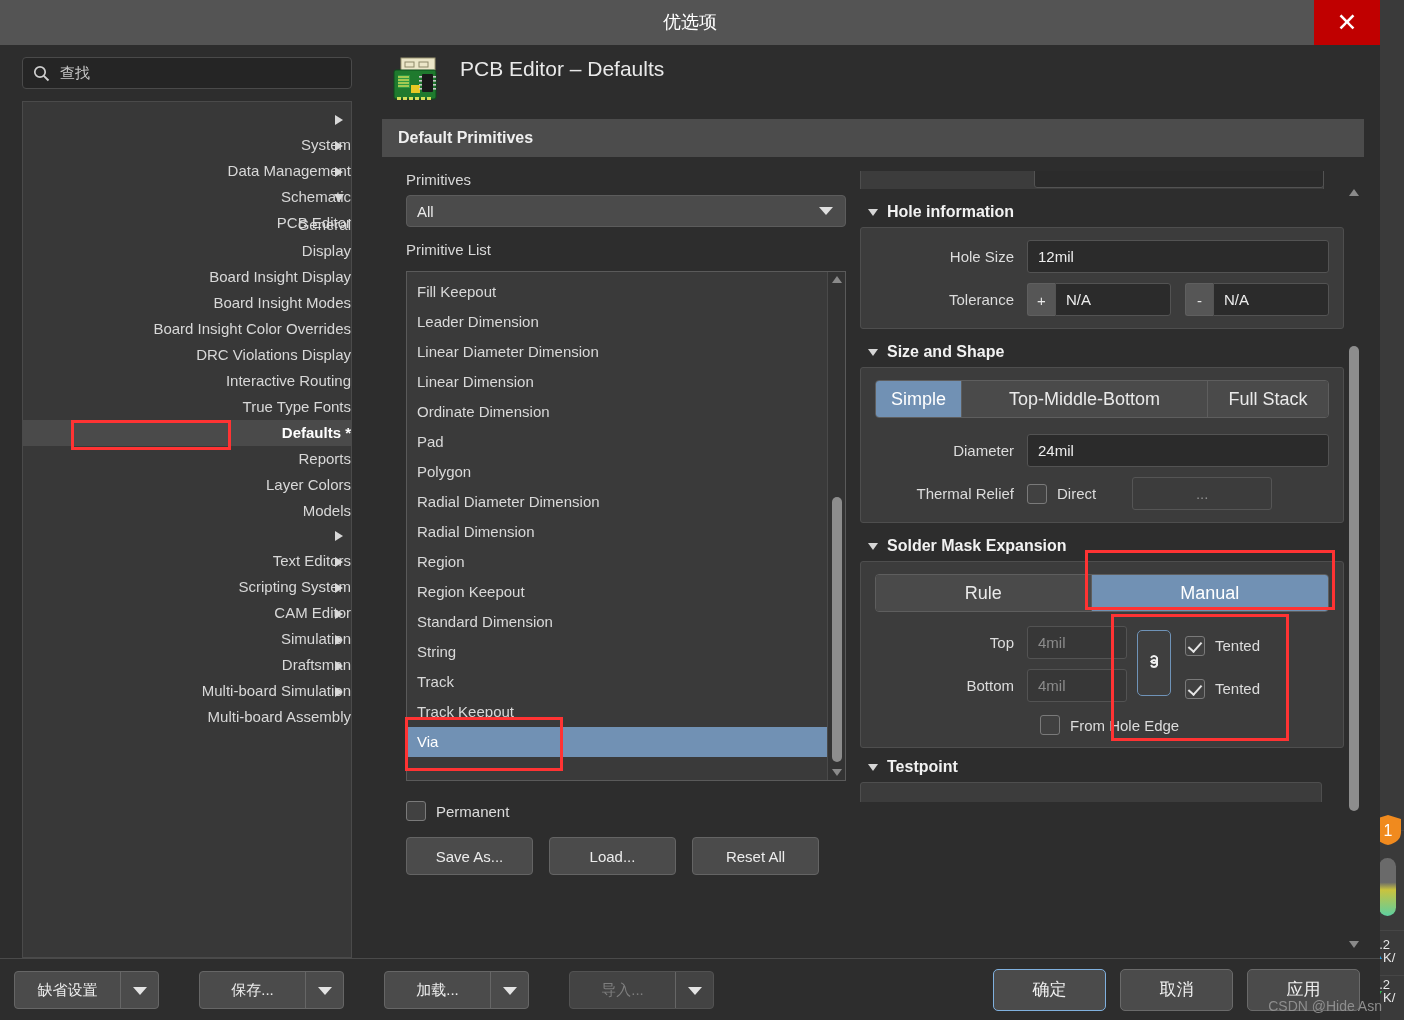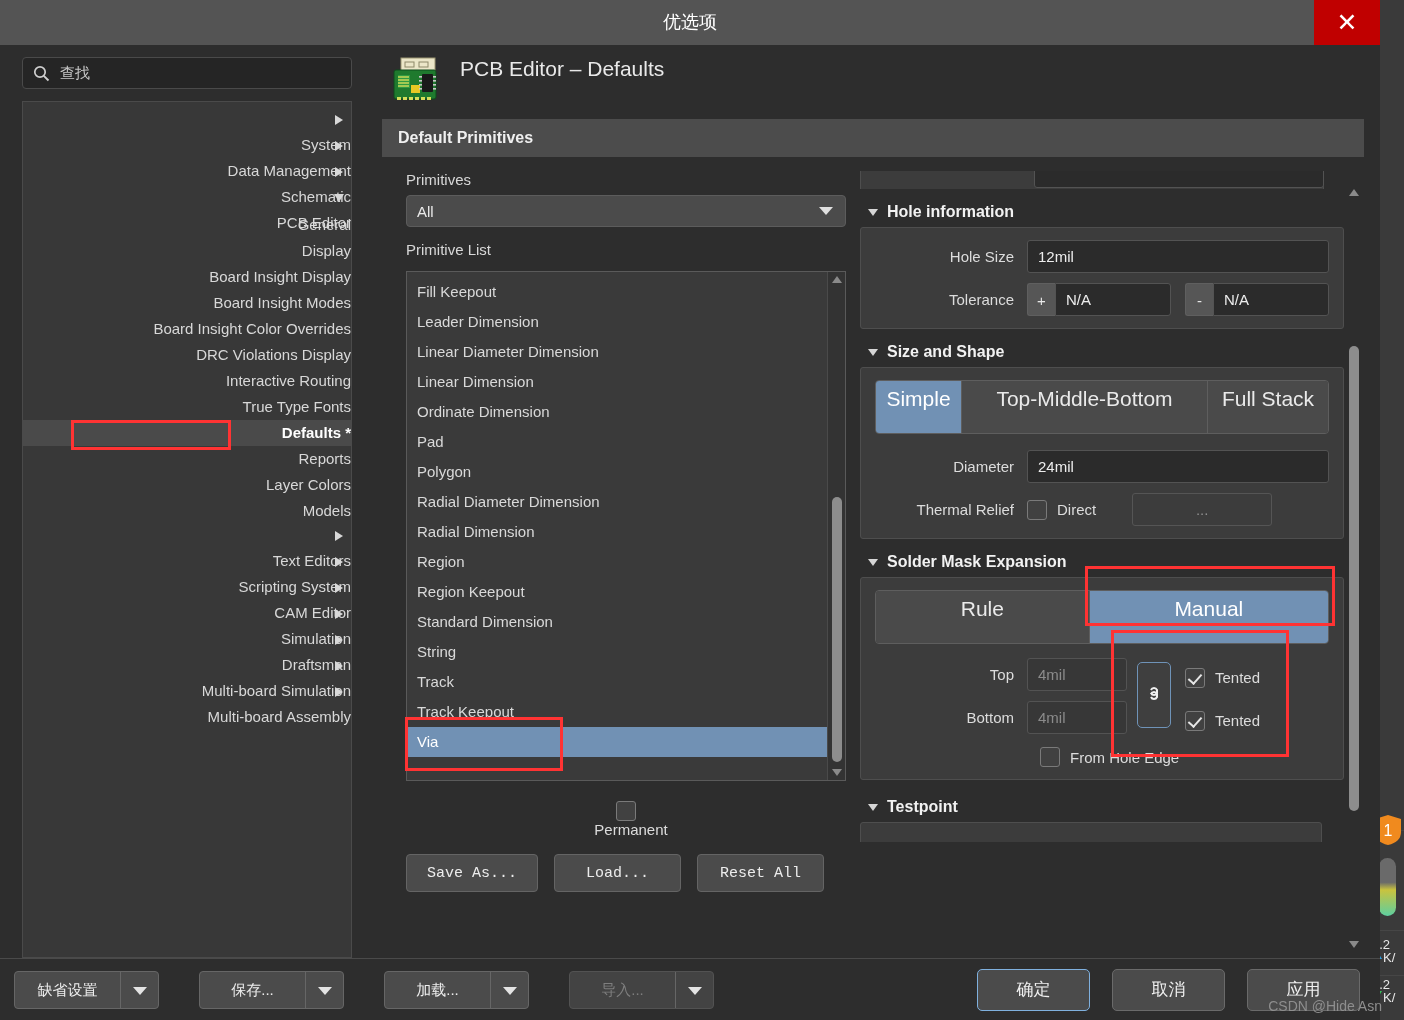--- a/index.html
+++ b/index.html
@@ -84,25 +84,25 @@
   #prim-list { flex:1 1 auto; overflow:hidden; padding-top:5px; }
   .pitem { height:30px; line-height:30px; padding-left:10px; font-size:15px; color:#d9d9d9;
            white-space:nowrap; cursor:pointer; }
   .pitem.sel { background:#7191b4; color:#fff; }
   .vsb { width:18px; flex:0 0 18px; background:#333; position:relative; border-left:1px solid #4a4a4a;}
   .vsb .up { position:absolute; top:4px; left:4px; width:0;height:0;
       border-left:5px solid transparent;border-right:5px solid transparent;border-bottom:7px solid #8a8a8a;}
   .vsb .dn { position:absolute; bottom:4px; left:4px; width:0;height:0;
       border-left:5px solid transparent;border-right:5px solid transparent;border-top:7px solid #8a8a8a;}
   .vsb .th { position:absolute; left:4px; width:10px; border-radius:5px; background:#8d8d8d; }
-  #perm-row { display:flex; align-items:center; margin-top:20px;flex-direction:column; }
+  #perm-row { display:flex; align-items:center; margin-top:20px; }
   #prim-btns { display:flex; gap:16px; margin-top:16px; }
   .btn { background:#4b4b4b; border:1px solid #646464; border-radius:4px; color:#ececec;
          font-size:15px; height:38px; padding:0 20px; cursor:pointer; min-width:127px;
-         font-family:Liberation Mono, monospace; }
+         font-family:Liberation Sans, sans-serif; }
   .cbx { width:20px; height:20px; border:1px solid #7a7a7a; background:#414141; border-radius:3px;
          flex:0 0 20px; position:relative; cursor:pointer; }
   .cbx.on::after { content:""; position:absolute; left:5px; top:2px; width:6px; height:11px;
          border:solid #e6e6e6; border-width:0 2px 2px 0; transform:rotate(42deg); }
   .cbx-lbl { margin-left:10px; font-size:15px; color:#dcdcdc; }
 
   
   #set-col { flex:1 1 auto; min-width:0; display:flex; position:relative; padding-left:14px;}
   #set-scroll { flex:1 1 auto; min-width:0; overflow:hidden; position:relative; }
   .grp-title { font-weight:bold; font-size:16px; color:#f2f2f2; display:flex; align-items:center;
@@ -114,42 +114,42 @@
   .frm:last-child { margin-bottom:0; }
   .frm .lbl { width:152px; flex:0 0 152px; text-align:right; padding-right:13px;
               font-size:15px; color:#dcdcdc; }
   .inp { background:#2b2b2b; border:1px solid #535353; border-radius:3px; height:33px;
          line-height:31px; padding:0 10px; color:#ededed; font-size:15px; flex:1 1 auto; min-width:0;}
   .inp.dis { color:#8b8b8b; background:#373737; }
   .pm { width:28px; flex:0 0 28px; height:33px; line-height:33px; text-align:center;
         background:#565656; border:1px solid #5f5f5f; border-right:none; border-radius:3px 0 0 3px;
         font-size:15px; color:#e8e8e8; }
   .segwrap { display:flex; border:1px solid #5e5e5e; border-radius:4px; overflow:hidden; }
-  .seg { flex:1 1 auto; height:52px; line-height:36px; text-align:center; font-size:21px;
+  .seg { flex:1 1 auto; height:36px; line-height:36px; text-align:center; font-size:18px;
          background:#4a4a4a; color:#eaeaea; cursor:pointer; border-right:1px solid #5e5e5e; }
   .seg:last-child { border-right:none; }
   .seg.active { background:#7191b4; color:#fff; }
   .ellip-btn { background:#3c3c3c; border:1px solid #555; border-radius:3px; height:33px;
                line-height:31px; text-align:center; color:#8f8f8f; font-size:15px; cursor:pointer; }
   .link-btn { width:34px; height:66px; border:1px solid #6f93b8; border-radius:5px;
               background:#3f3f3f; display:flex; align-items:center; justify-content:center;
               cursor:pointer; flex:0 0 34px; }
   
   #bottom-bar { flex:0 0 62px; height:62px; border-top:1px solid #4a4a4a;
                 display:flex; align-items:center; padding:0 20px 0 14px; }
   .splitbtn { display:flex; border:1px solid #666; border-radius:4px; overflow:hidden;
               height:38px; background:#4b4b4b; margin-right:16px; cursor:pointer; }
   .splitbtn .m { padding:0 18px; line-height:36px; font-size:15px; color:#ededed;
                  min-width:105px; text-align:center; }
   .splitbtn .d { width:38px; border-left:1px solid #666; position:relative; }
   .splitbtn .d::after { content:""; position:absolute; left:12px; top:15px; width:0;height:0;
       border-left:7px solid transparent;border-right:7px solid transparent;border-top:8px solid #e4e4e4;}
   .splitbtn.disabled .m { color:#7e7e7e; }
   .splitbtn.disabled { background:#434343; border-color:#525252; }
-  #bottom-right { margin-left:auto; display:flex; gap:22px; }
+  #bottom-right { margin-left:auto; display:flex; gap:14px; }
   .dlgbtn { width:113px; height:42px; background:#4b4b4b; border:1px solid #6a6a6a;
             border-radius:5px; color:#f0f0f0; font-size:17px; cursor:pointer;
             font-family:"Liberation Sans",sans-serif; }
   .dlgbtn.primary { border-color:#7fb0de; }
   #watermark { position:absolute; right:22px; bottom:6px; color:#8e8e8e; font-size:14px; z-index:10;}
 </style>
 </head>
 <body>
 
 <div id="bg-app">
@@ -485,21 +485,21 @@
 
               <div style="display:flex; align-items:center; margin-top:10px; padding-left:165px;">
                 <span class="cbx"></span>
                 <span class="cbx-lbl">From Hole Edge</span>
               </div>
 
               <div class="ann" style="left:224px; top:-12px; width:250px; height:60px;"></div>
               <div class="ann" style="left:250px; top:52px; width:178px; height:127px;"></div>
             </div>
 
-            <div class="grp-title" style="margin-top:18px;">
+            <div class="grp-title" style="margin-top:10px;">
               <span class="cd"></span>
               <span>Testpoint</span>
             </div>
             <div style="height:20px; overflow:hidden; position:relative;">
               <div style="position:absolute; top:0; left:0; right:22px; height:30px;
                           background:#3c3c3c; border:1px solid #4e4e4e; border-radius:3px;"></div>
             </div>
           </div>
 
           <div class="vsb" style="width:20px; flex:0 0 20px; background:transparent; border:none;">

